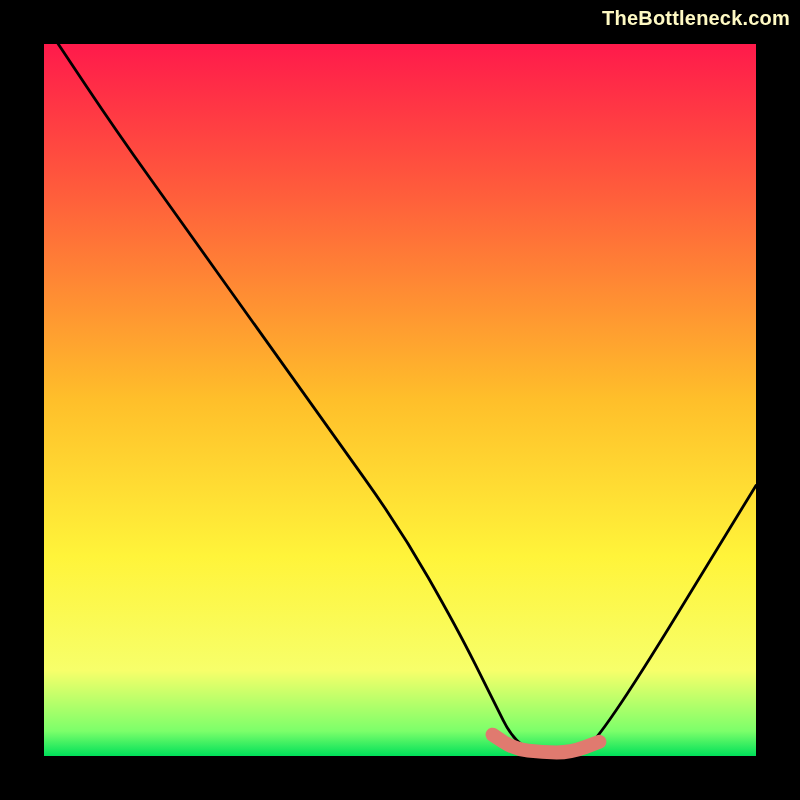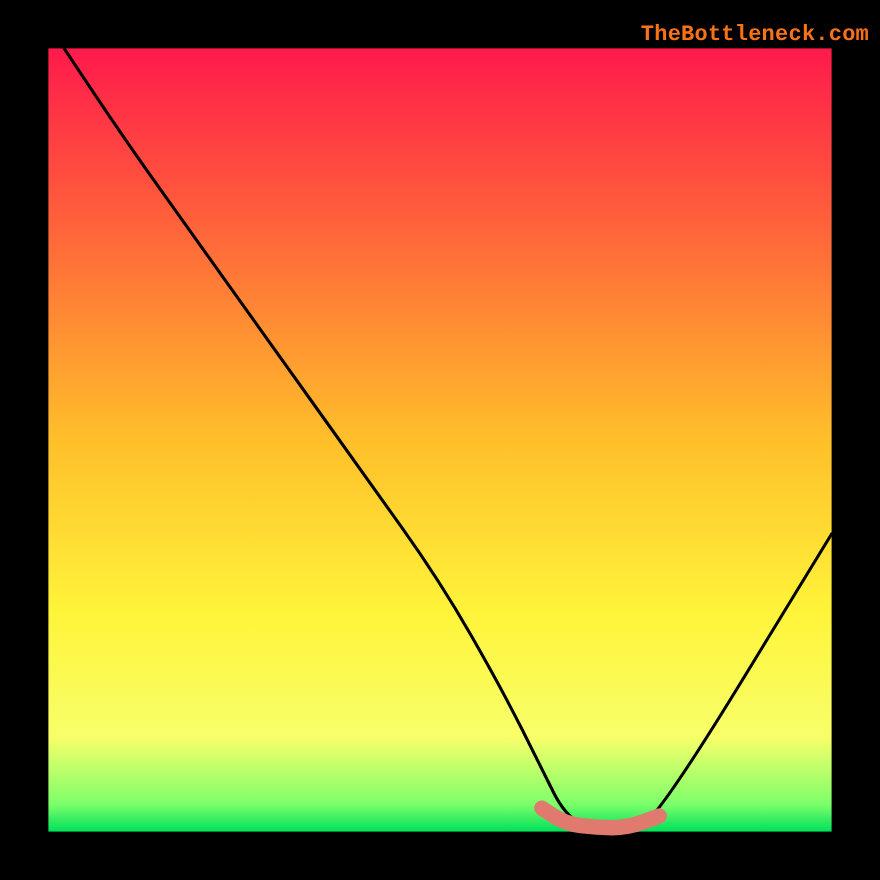--- a/index.html
+++ b/index.html
@@ -12,29 +12,28 @@
     overflow: hidden;
   }
   .frame {
     position: relative;
     width: 800px;
     height: 800px;
     background: #000;
   }
   .watermark {
     position: absolute;
-    top: 20px;
+    top: 7px;
     right: 10px;
-    color: #f97316;
+    color: #fef9c3;
     font-size: 20px;
     font-weight: 600;
     letter-spacing: 0.2px;
     z-index: 5;
     user-select: none;
-    font-family: Liberation Mono, monospace;
   }
   svg {
     position: absolute;
     top: 0;
     left: 0;
   }
 </style>
 </head>
 <body>
 

